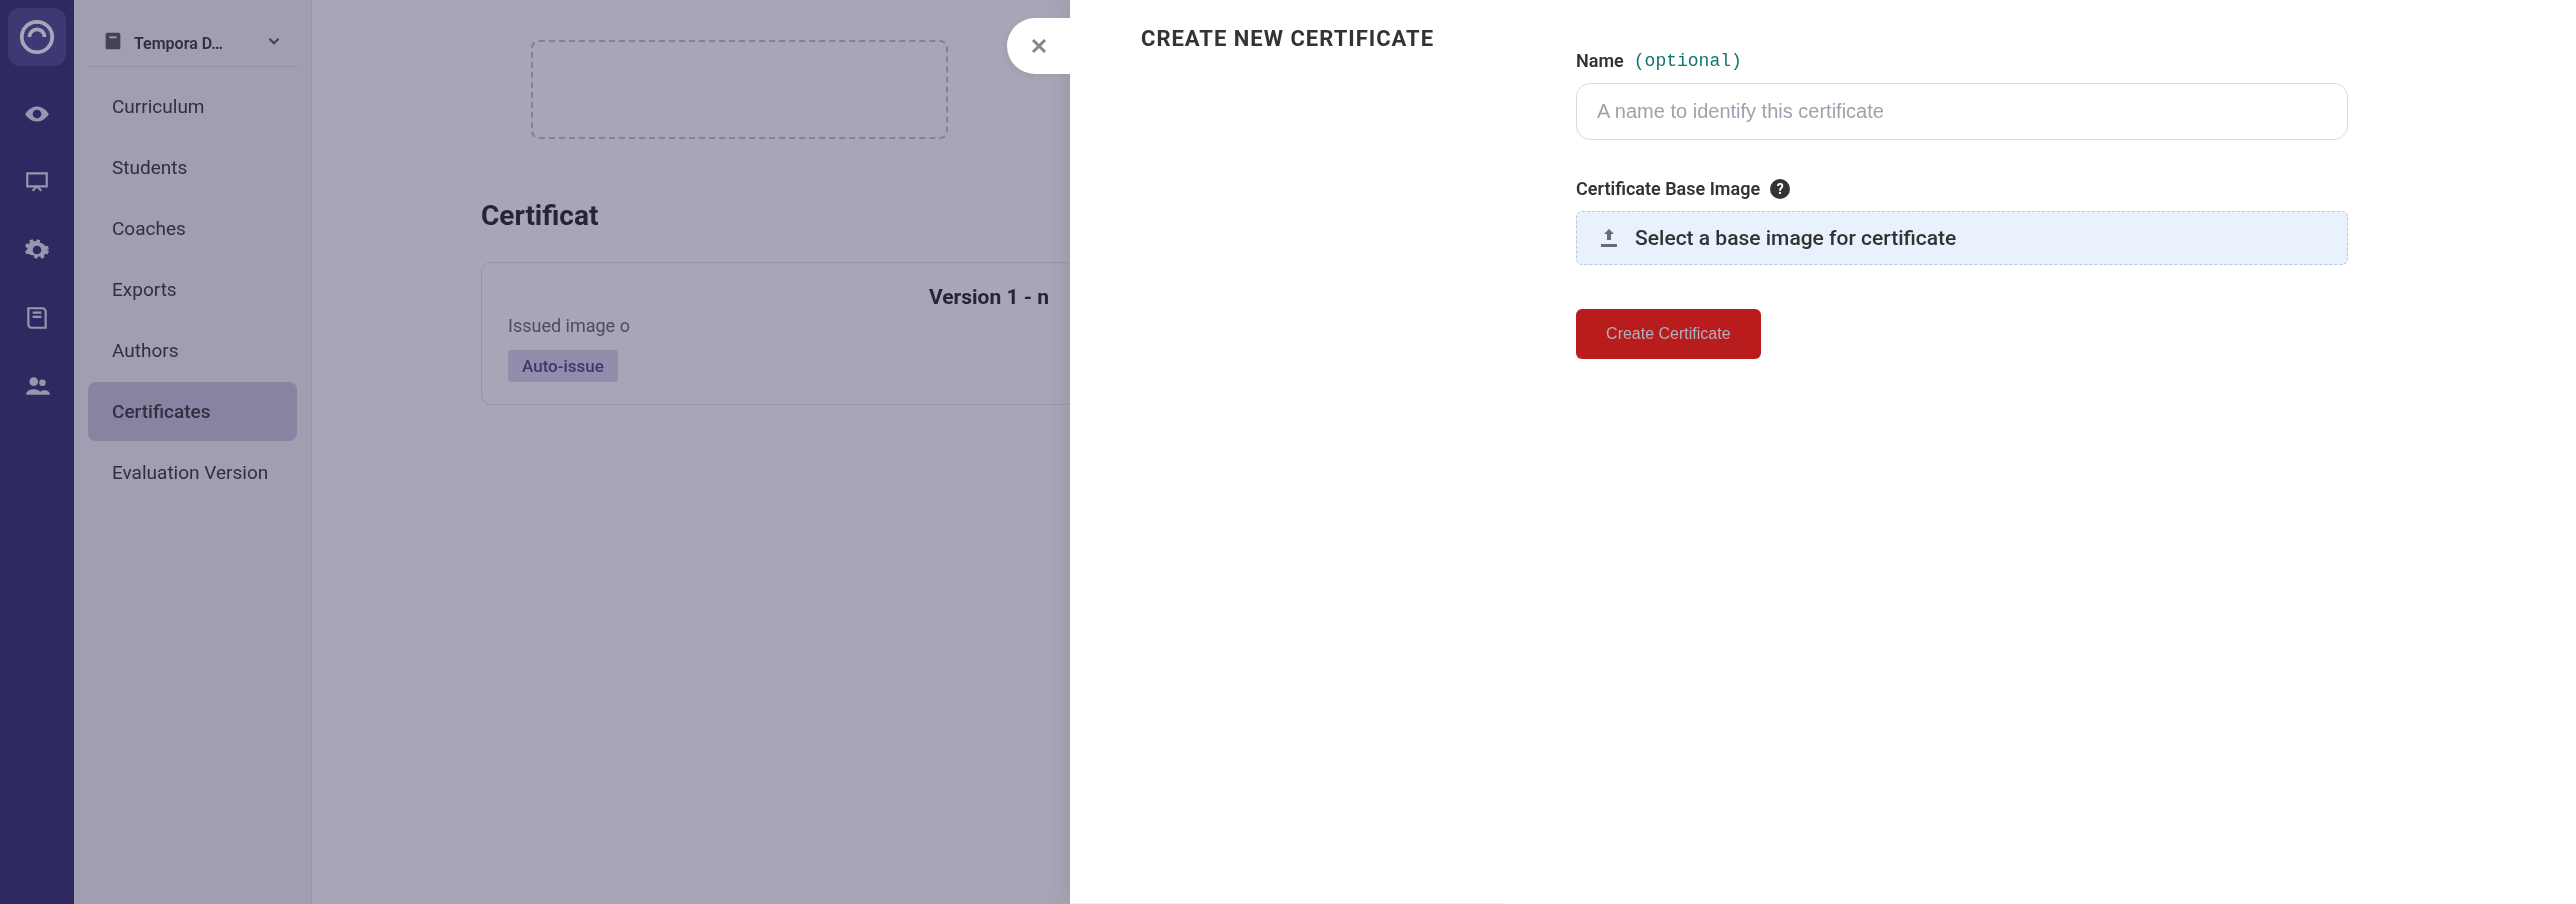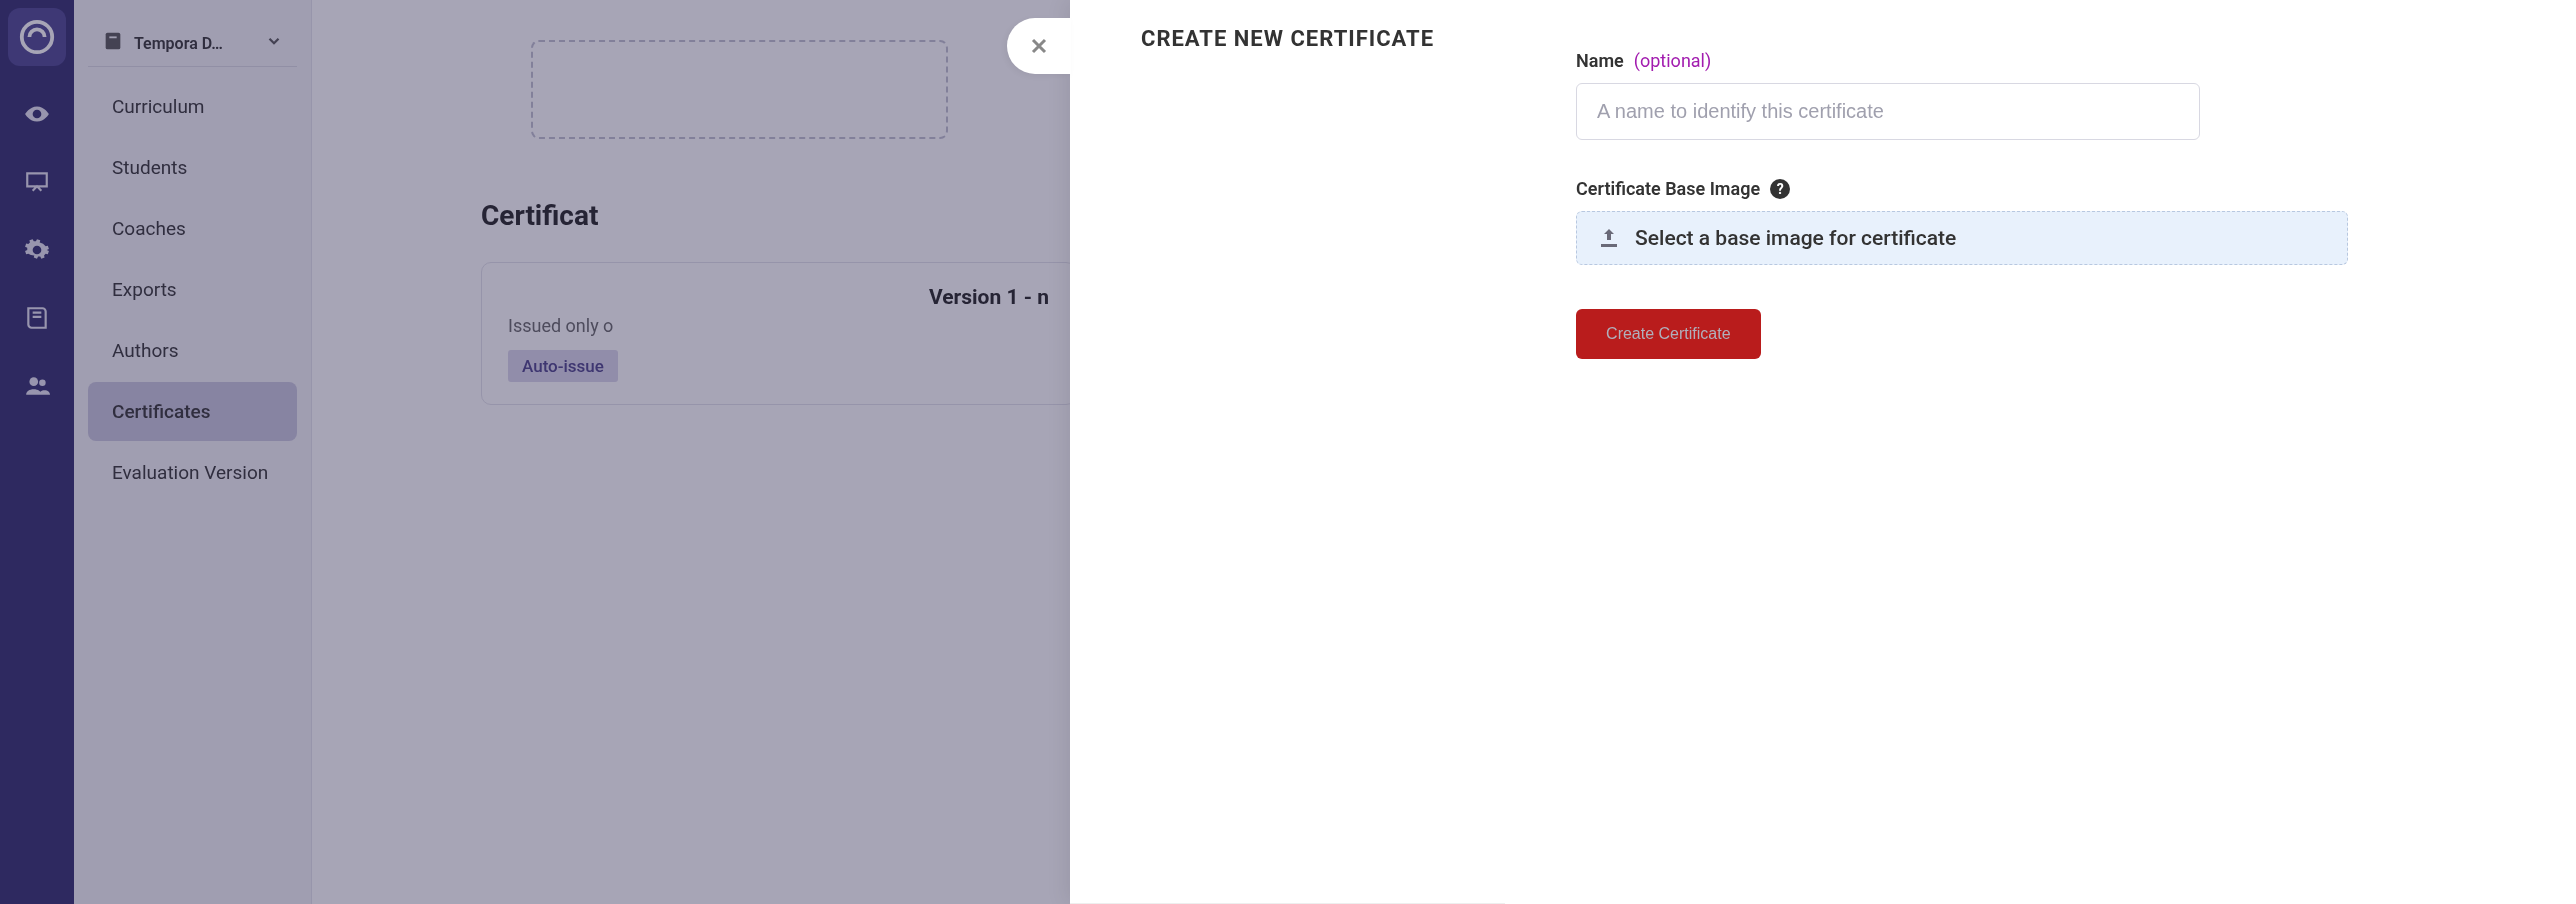--- a/index.html
+++ b/index.html
@@ -144,29 +144,29 @@
     padding: 50px 71px;
   }
   .form-label {
     font-size: 18px;
     color: #333;
     margin-bottom: 12px;
     display: flex;
     align-items: center;
     gap: 10px;
   }
-  .form-label .optional { color: #a21caf; font-weight: 400; }
+  .form-label .optional { color: #0f766e; font-weight: 400; font-family: Liberation Mono, monospace; }
   .form-label .label-strong { font-weight: 600; }
   .text-input {
-    width: 624px;
+    width: 772px;
     max-width: 100%;
     padding: 16px 20px;
     font-size: 20px;
     border: 1px solid #D8D8E2;
-    border-radius: 6px;
+    border-radius: 14px;
     color: #333;
   }
   .text-input::placeholder { color: #A0A0AE; }
   .form-group { margin-bottom: 38px; }
   .help-icon {
     width: 20px; height: 20px;
     background: #333;
     color: #fff;
     border-radius: 50%;
     display: inline-flex;
@@ -280,21 +280,21 @@
     <div class="side-nav-item"><span>Authors</span></div>
     <div class="side-nav-item active"><span>Certificates</span></div>
     <div class="side-nav-item"><span>Evaluation Version</span></div>
   </div>
 
   <div class="main">
     <div class="drop-zone"></div>
     <div class="section-title">Certificat</div>
     <div class="cert-card">
       <div class="cert-card-title">Version 1 - n</div>
-      <div class="cert-card-sub">Issued only o</div>
+      <div class="cert-card-sub">Issued image o</div>
       <span class="badge">Auto-issue</span>
     </div>
   </div>
 
 </div>
 
 <div class="global-overlay"></div>
 
 <div class="drawer-assembly">
   <div class="close-btn">

